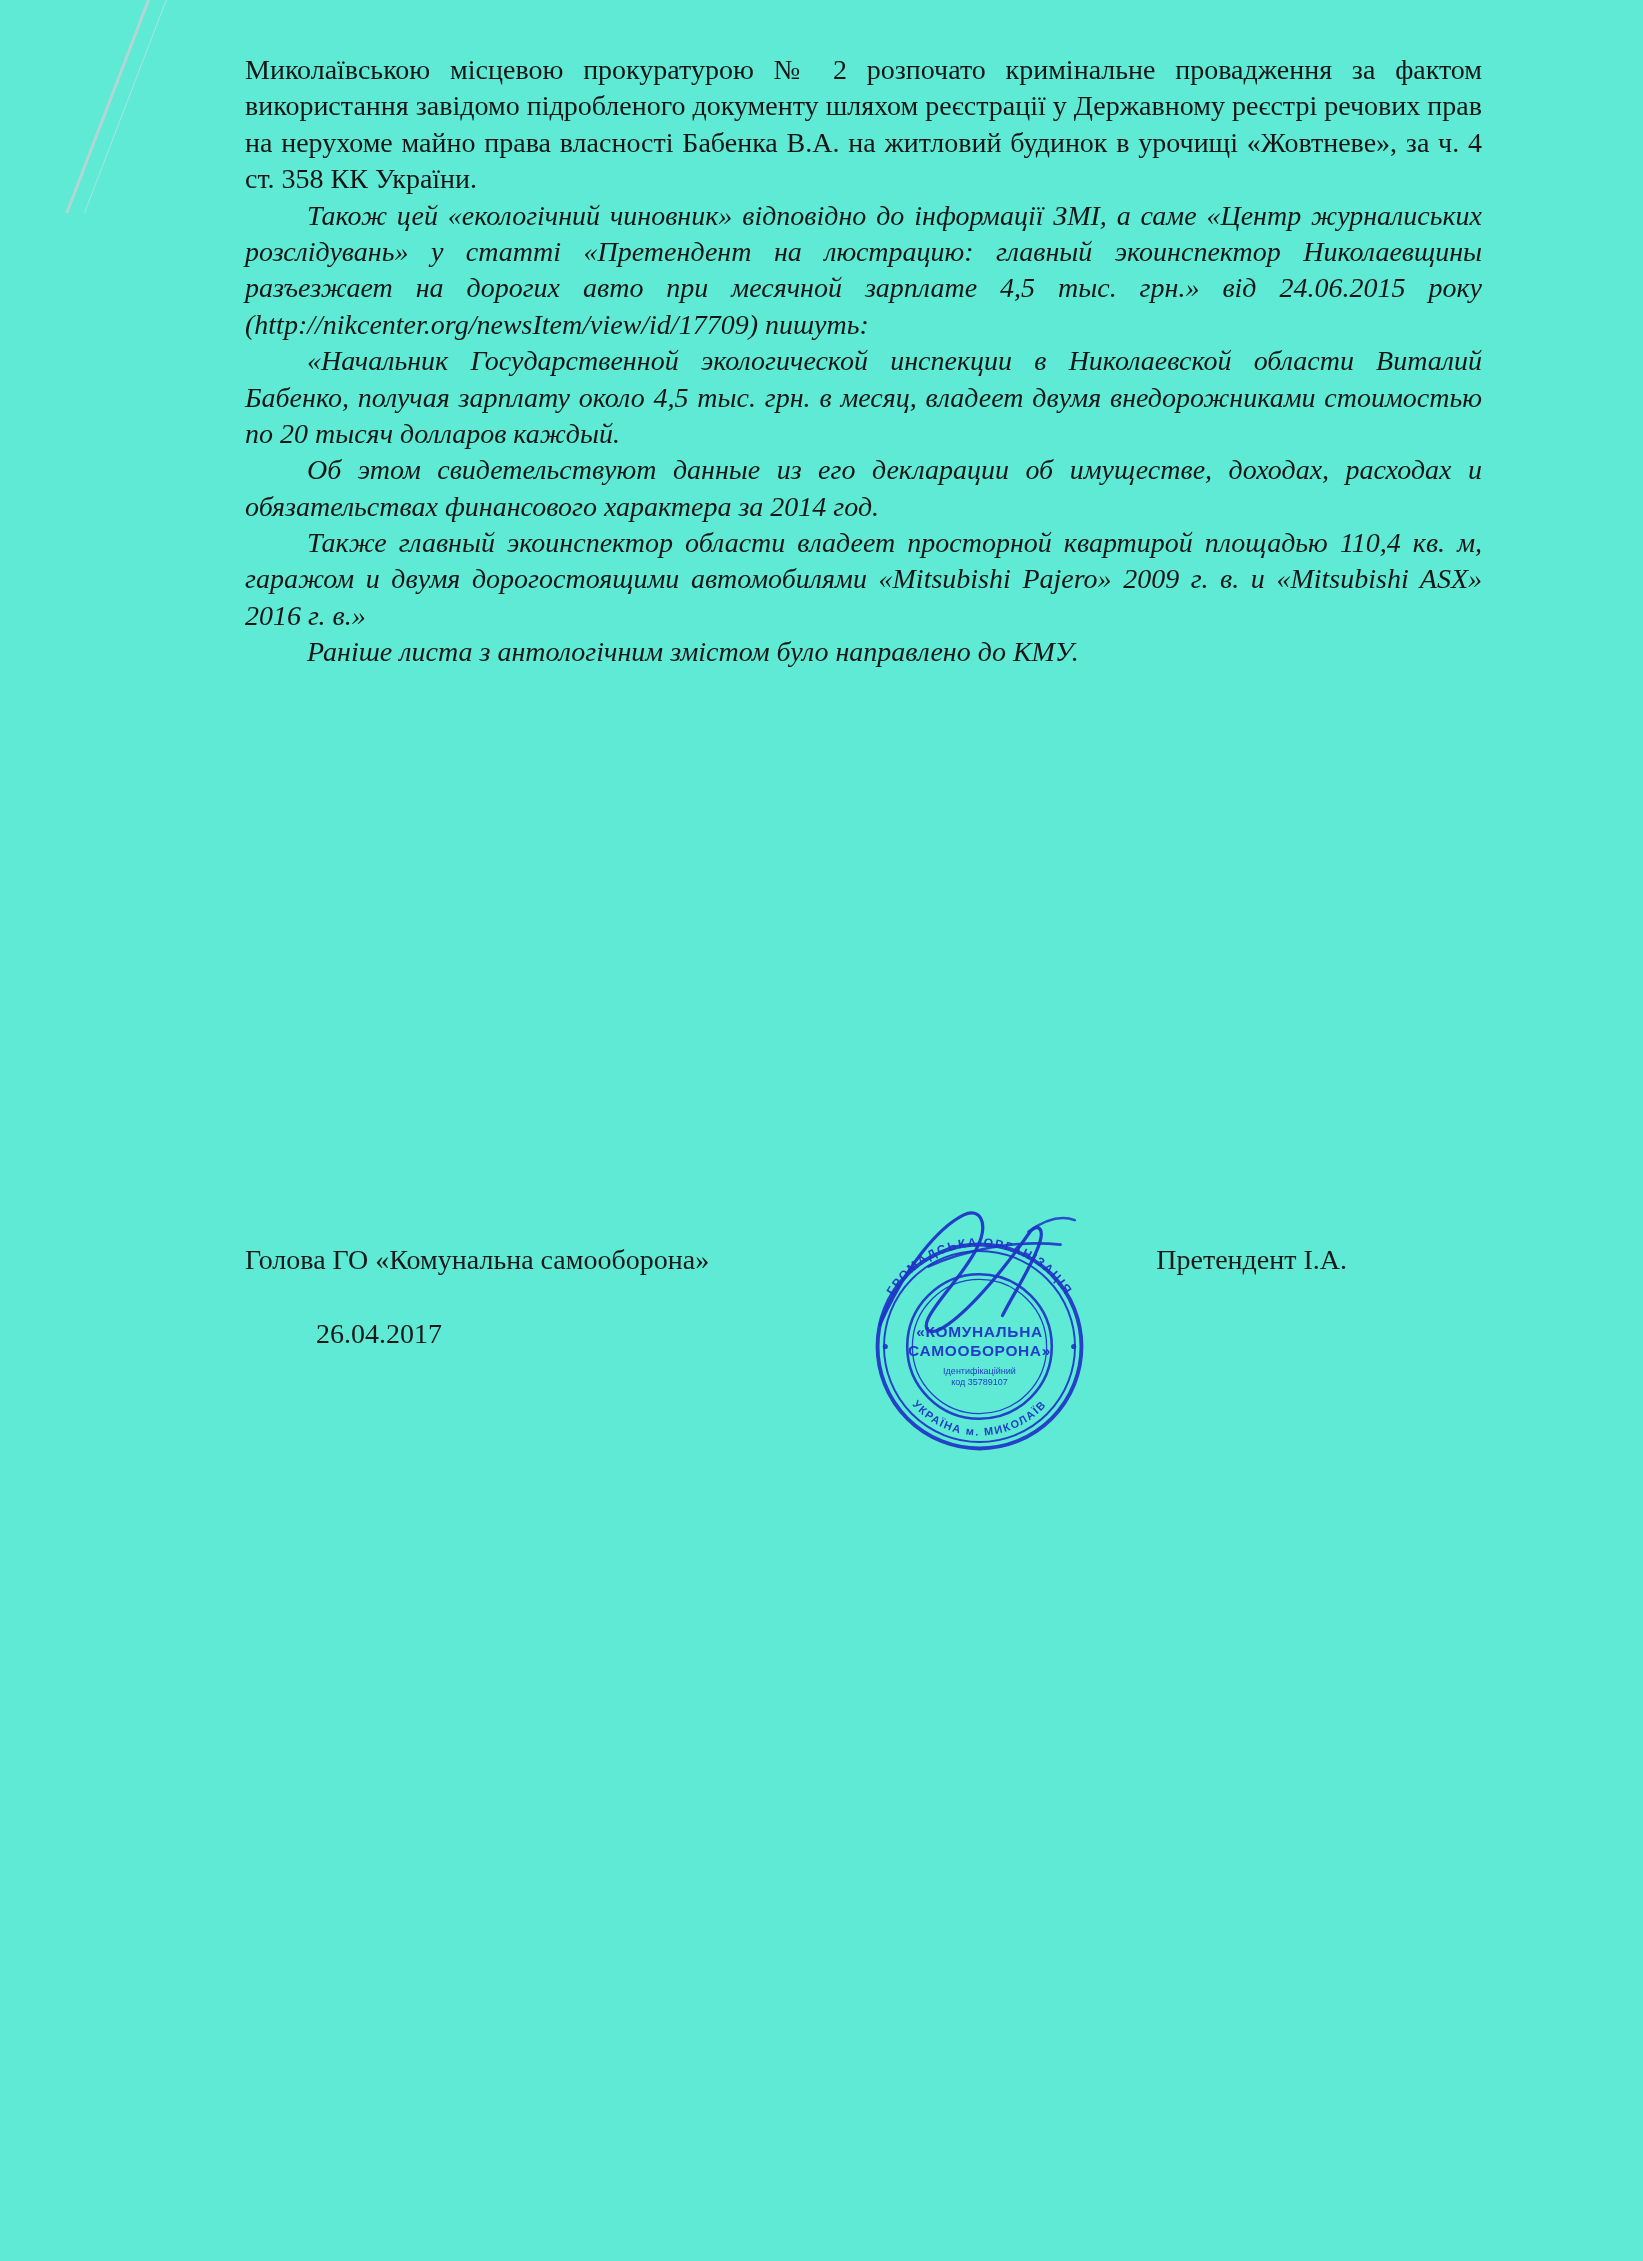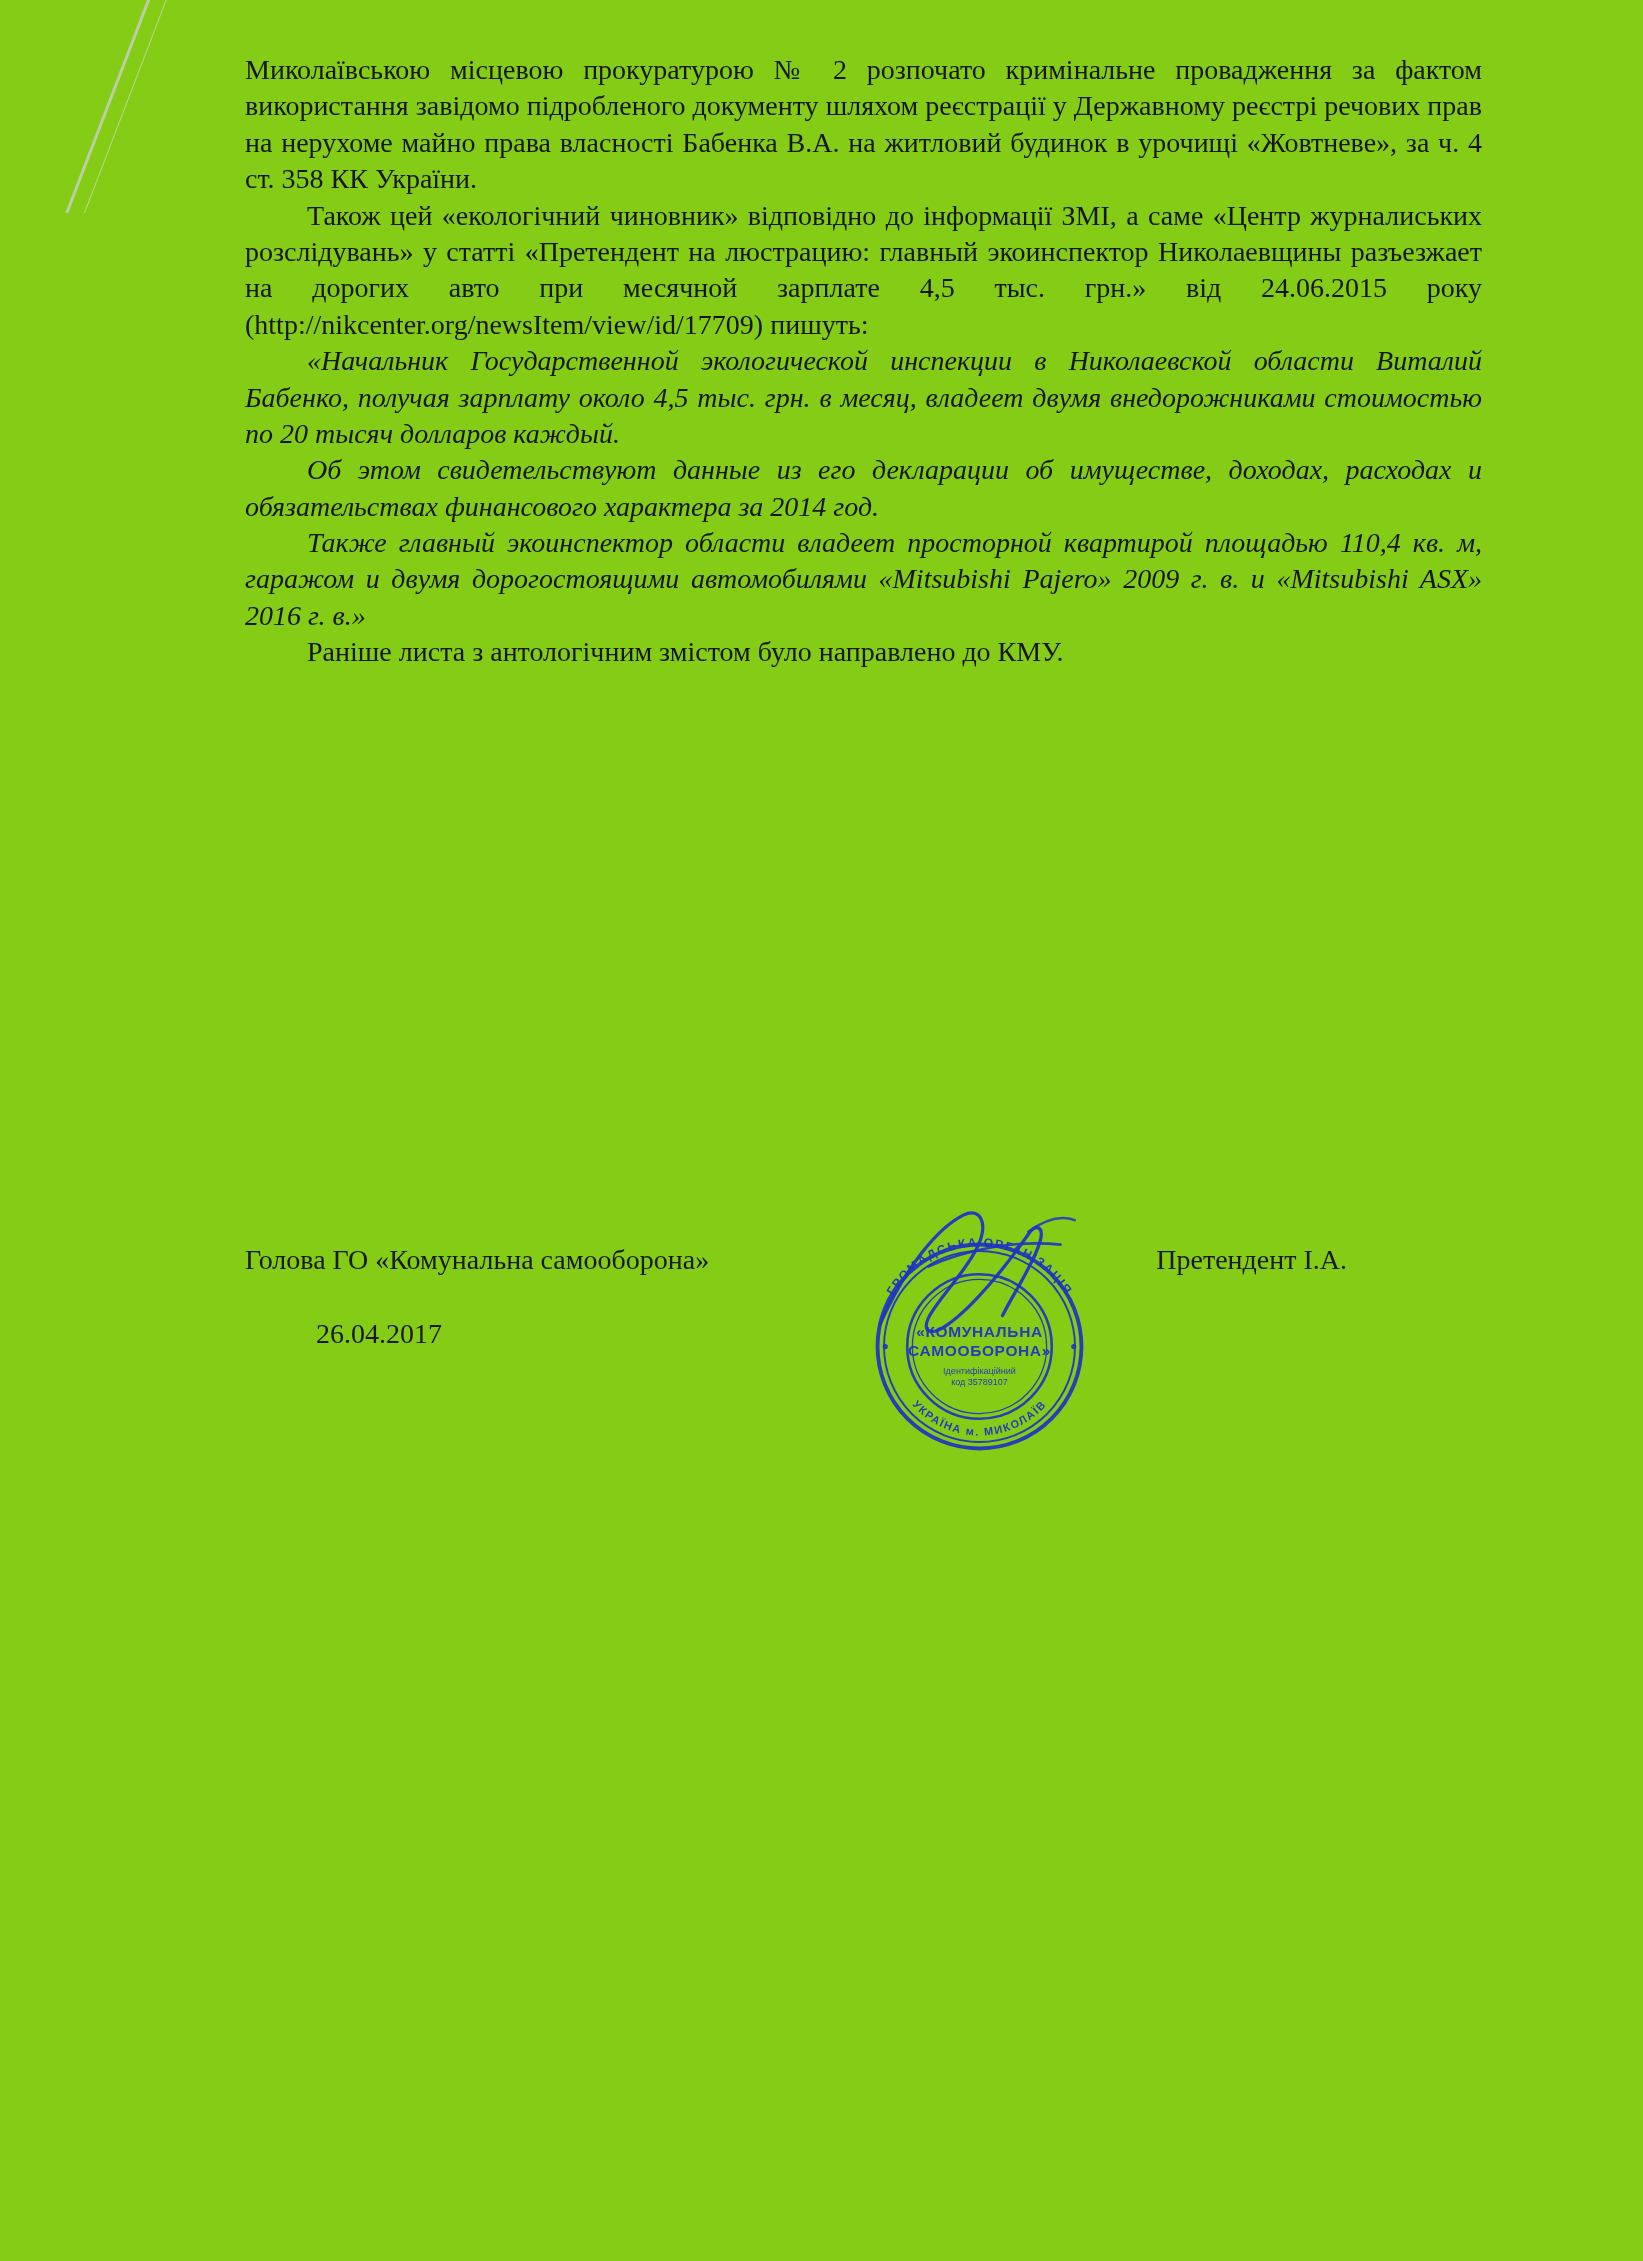--- a/index.html
+++ b/index.html
@@ -13,21 +13,21 @@
     position: relative;
     overflow: hidden;
     font-family: "Liberation Serif", serif;
     color: #1a1a1a;
   }
 
   
   .page {
     position: absolute;
     inset: 0;
-    background: #84cc16;
+    background: #5eead4;
   }
 
   
   .scan-corner {
     position: absolute;
     top: 0;
     left: 0;
     width: 206px;
     height: 213px;
     overflow: hidden;
@@ -64,20 +64,21 @@
   p {
     margin: 0;
     font-size: 28px;
     line-height: 1.30;
     text-align: justify;
     text-justify: inter-word;
     color: #161616;
   }
   p.indent {
     text-indent: 62px;
+    font-style: italic;
   }
   p.italic {
     font-style: italic;
   }
   .gap-lg { height: 97px; }
 
   .signature-row {
     position: absolute;
     left: 245px;
     top: 1244px;

